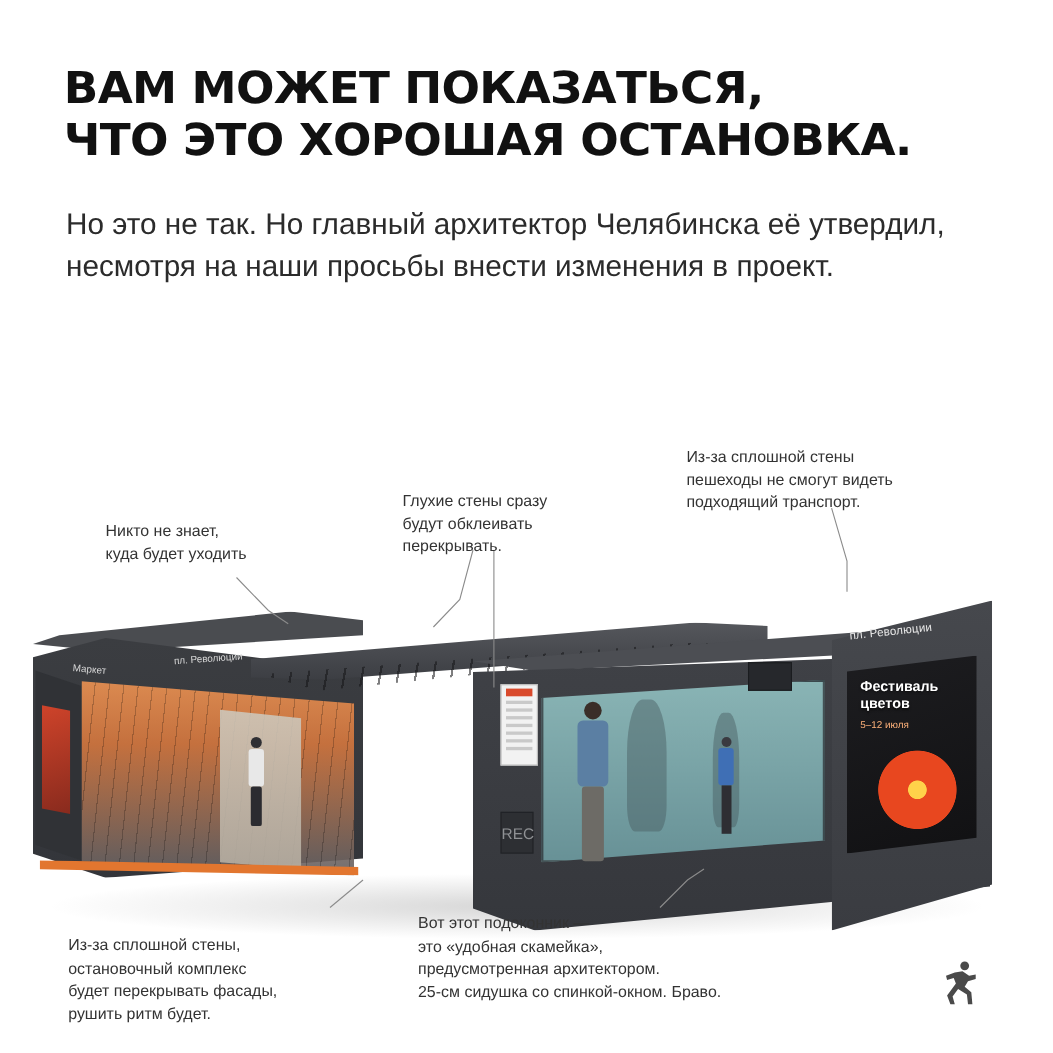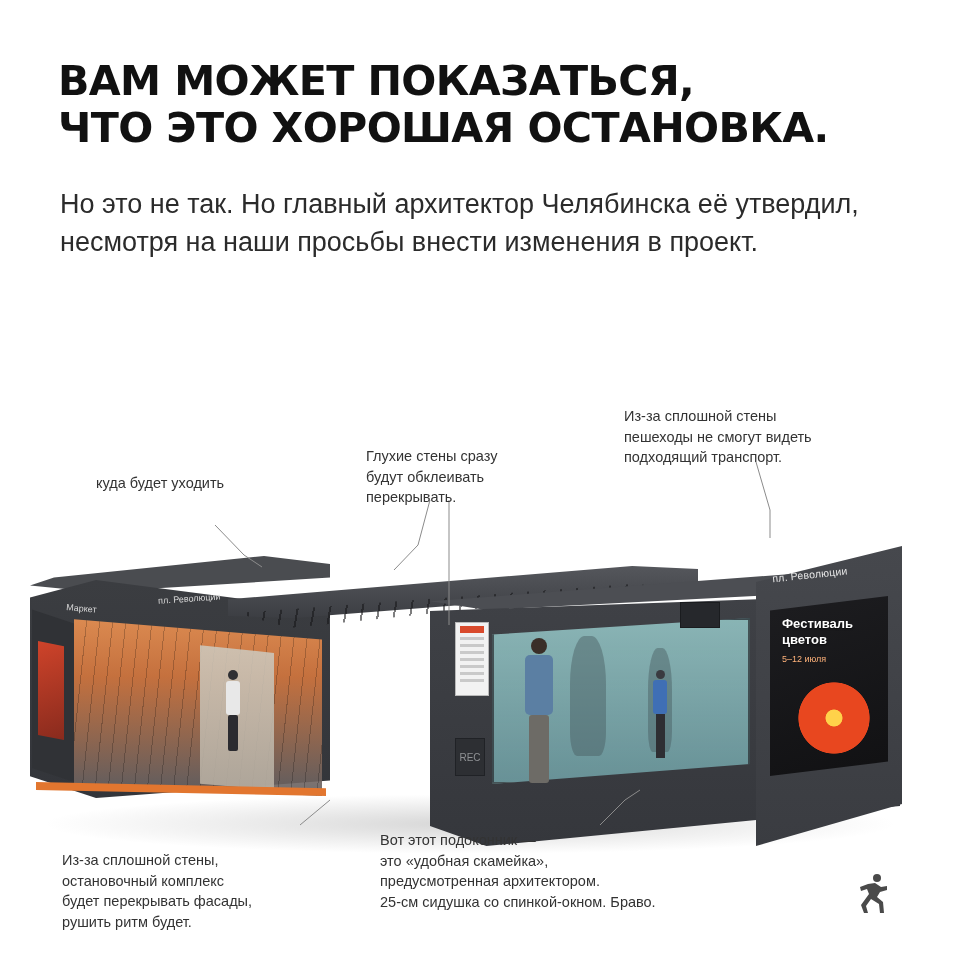--- a/index.html
+++ b/index.html
@@ -177,21 +177,21 @@
   .info-panel {
     left: 455px; top: 252px; width: 34px; height: 74px;
     background: #f2f2f2; border: 1px solid #b9b9b9;
   }
   .info-panel .bar { height:3px; background:#c9c9c9; margin:4px 4px 0; }
   .info-panel .bar.red { background:#d94a2c; height:7px; margin-top:3px; }
   .bin {
     left: 455px; top: 368px; width: 30px; height: 38px;
     background: #2d2f33; border: 1px solid #202226;
   }
-  .bin .rec { color:#8f9194; font-size:10px; text-align:center; line-height:38px; }
+  .bin .rec { color:#8f9194; font-size:14px; text-align:center; line-height:38px; }
 
   
   .pylon {
     left: 756px; top: 176px; width: 146px; height: 300px;
     background: linear-gradient(180deg,#46484d,#3a3c41);
     clip-path: polygon(0% 12%, 100% 0%, 100% 86%, 0% 100%);
   }
   .pylon-poster {
     left: 770px; top: 226px; width: 118px; height: 180px;
     background: linear-gradient(160deg,#1d1d20,#111113);
@@ -314,20 +314,21 @@
     <svg width="957" height="587" style="position:absolute;left:0;top:0;pointer-events:none;">
       <polyline points="215,155 244,185 262,197" fill="none" stroke="#8b8b8b" stroke-width="1"></polyline>
       <polyline points="430,130 418,175 394,200" fill="none" stroke="#8b8b8b" stroke-width="1"></polyline>
       <polyline points="449,130 449,255" fill="none" stroke="#8b8b8b" stroke-width="1"></polyline>
       <polyline points="756,92 770,140 770,168" fill="none" stroke="#8b8b8b" stroke-width="1"></polyline>
       <polyline points="300,455 330,430" fill="none" stroke="#8b8b8b" stroke-width="1"></polyline>
       <polyline points="600,455 625,430 640,420" fill="none" stroke="#8b8b8b" stroke-width="1"></polyline>
     </svg>
 
     <div class="note note-a">
+      <div>Никто не знает,</div>
       <div>куда будет уходить</div>
     </div>
 
     <div class="note note-b">
       <div>Глухие стены сразу</div>
       <div>будут обклеивать</div>
       <div>перекрывать.</div>
     </div>
 
     <div class="note note-c">

